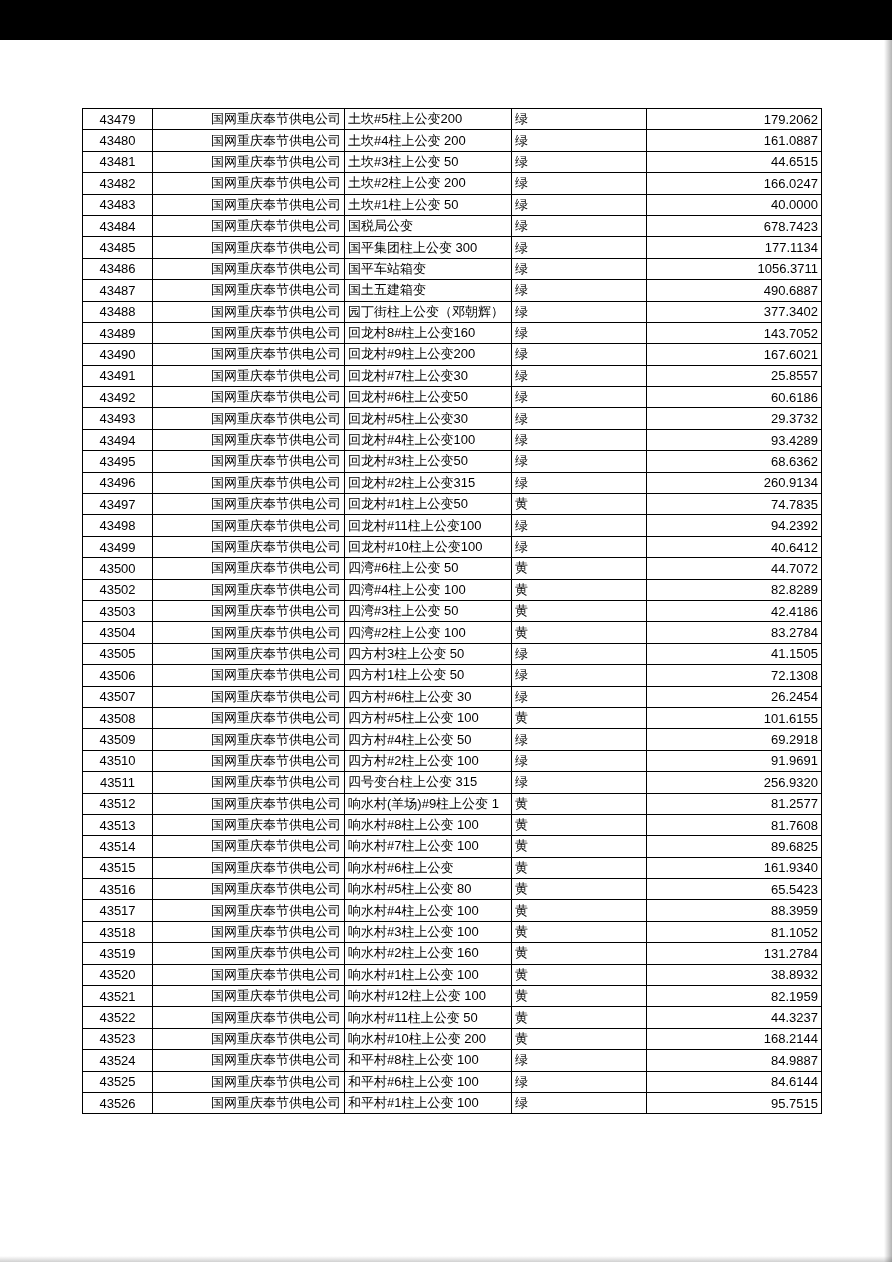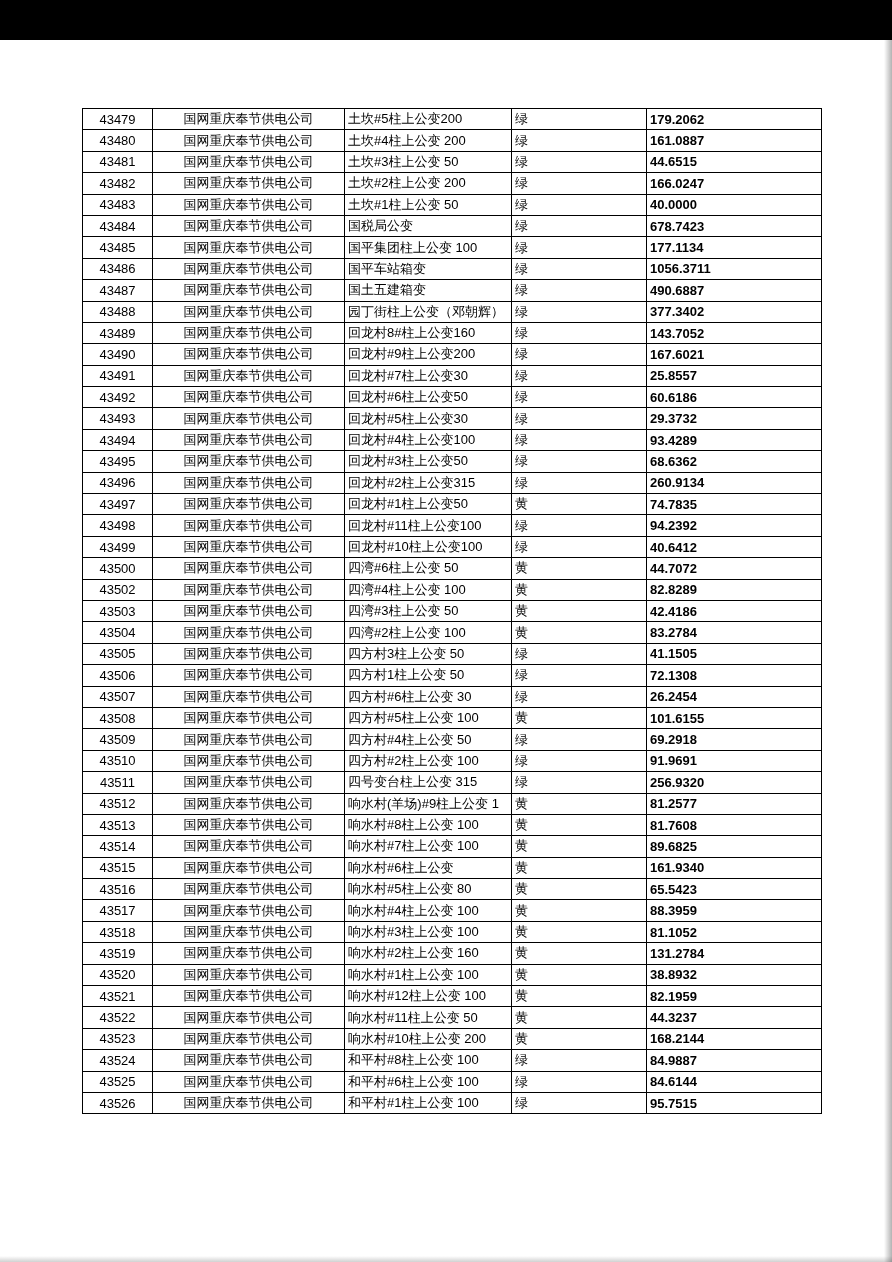--- a/index.html
+++ b/index.html
@@ -37,24 +37,24 @@
   .data-table td {
     border: 1px solid #000000;
     font-size: 13px;
     color: #000000;
     padding: 0 3px;
     white-space: nowrap;
     overflow: hidden;
     vertical-align: middle;
   }
   .col-id      { width: 63px;  text-align: center; }
-  .col-company { width: 185px; text-align: center; }
+  .col-company { width: 185px; text-align: right; }
   .col-name    { width: 160px; text-align: left; }
   .col-status  { width: 128px; text-align: left; }
-  .col-value   { width: 168px; text-align: left; font-weight: bold; }
+  .col-value   { width: 168px; text-align: right; }
 
   .edge-shadow-right {
     position: absolute;
     top: 0;
     right: 0;
     width: 8px;
     height: 1262px;
     background: linear-gradient(to right, rgba(0,0,0,0), rgba(0,0,0,0.30));
     pointer-events: none;
   }
@@ -114,21 +114,21 @@
         <tr>
           <td class="col-id">43484</td>
           <td class="col-company">国网重庆奉节供电公司</td>
           <td class="col-name">国税局公变</td>
           <td class="col-status">绿</td>
           <td class="col-value">678.7423</td>
         </tr>
         <tr>
           <td class="col-id">43485</td>
           <td class="col-company">国网重庆奉节供电公司</td>
-          <td class="col-name">国平集团柱上公变 100</td>
+          <td class="col-name">国平集团柱上公变 300</td>
           <td class="col-status">绿</td>
           <td class="col-value">177.1134</td>
         </tr>
         <tr>
           <td class="col-id">43486</td>
           <td class="col-company">国网重庆奉节供电公司</td>
           <td class="col-name">国平车站箱变</td>
           <td class="col-status">绿</td>
           <td class="col-value">1056.3711</td>
         </tr>

